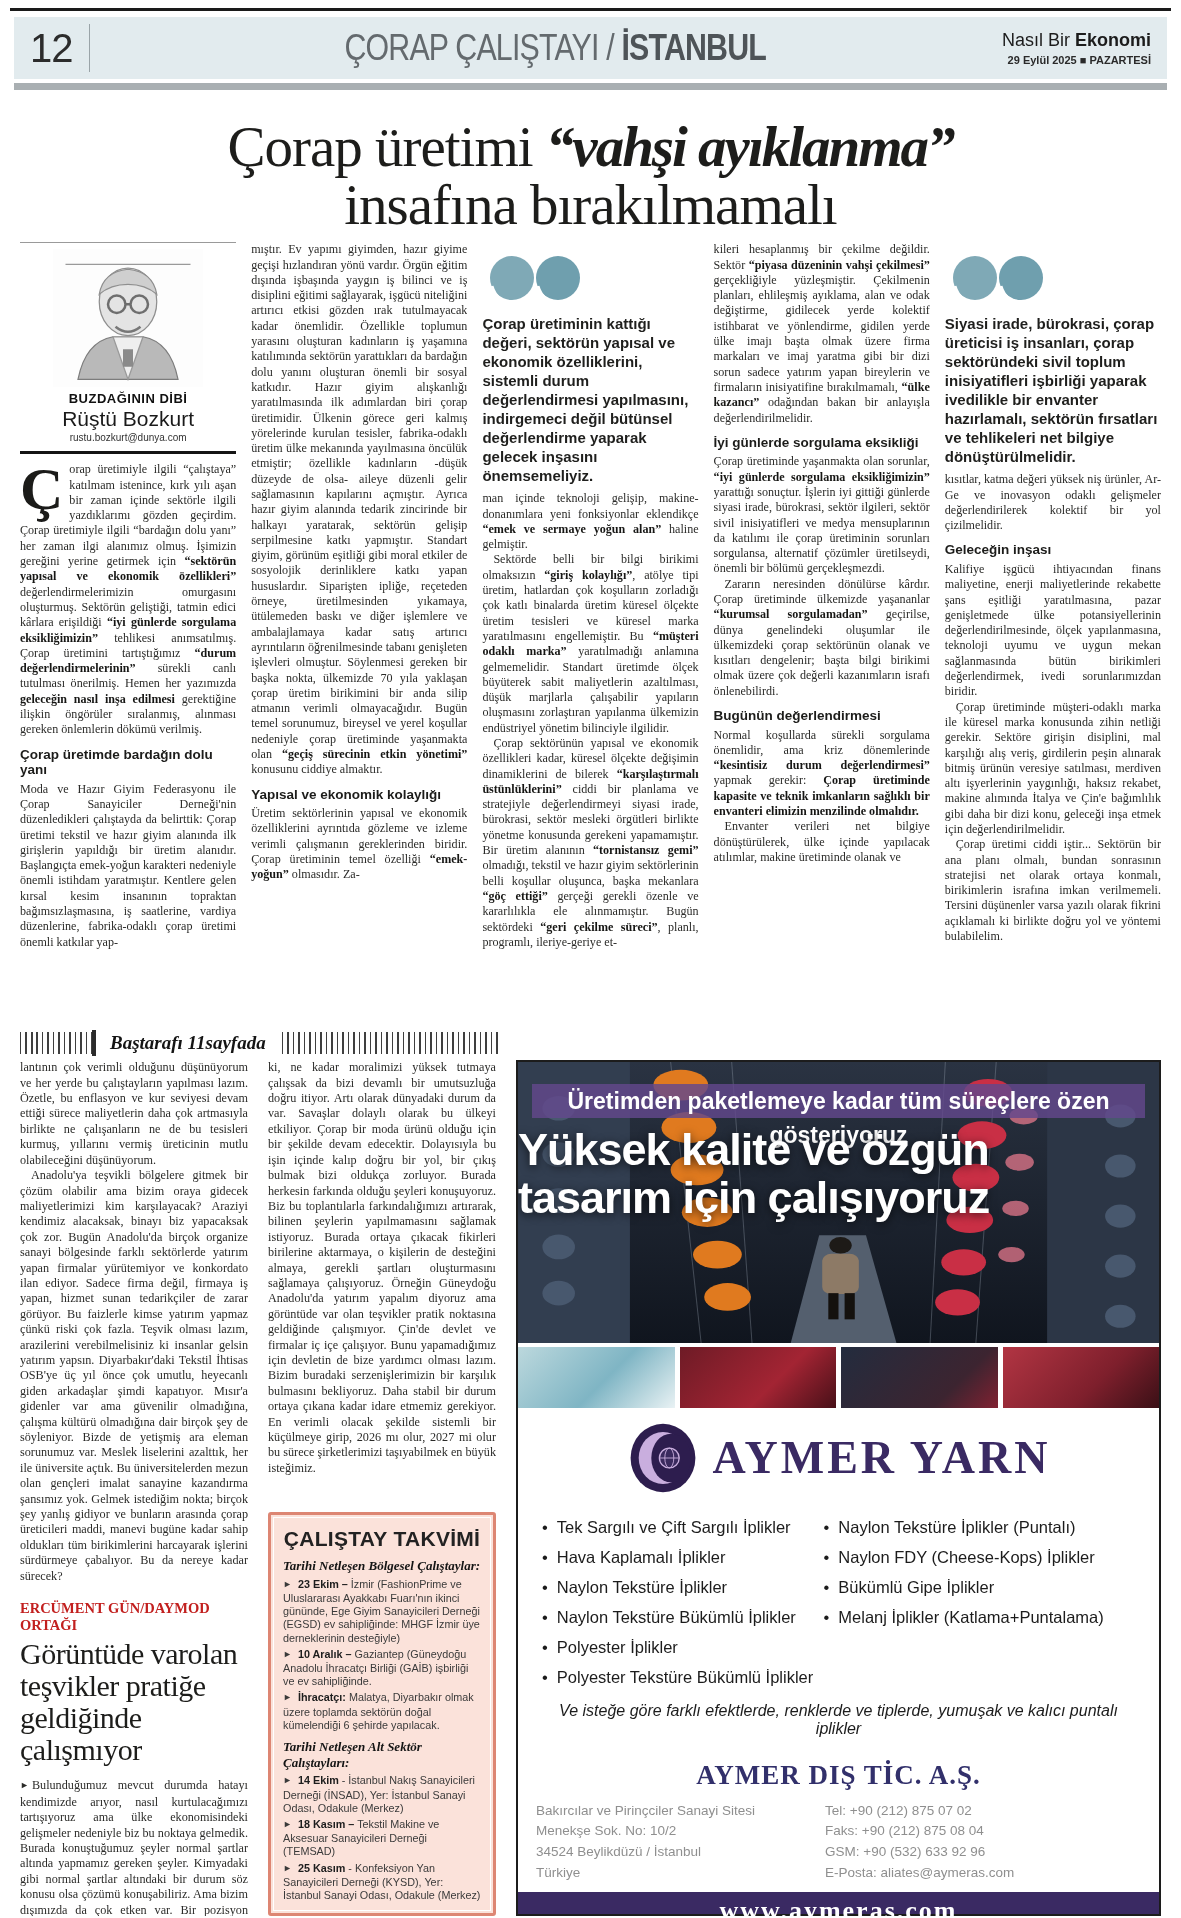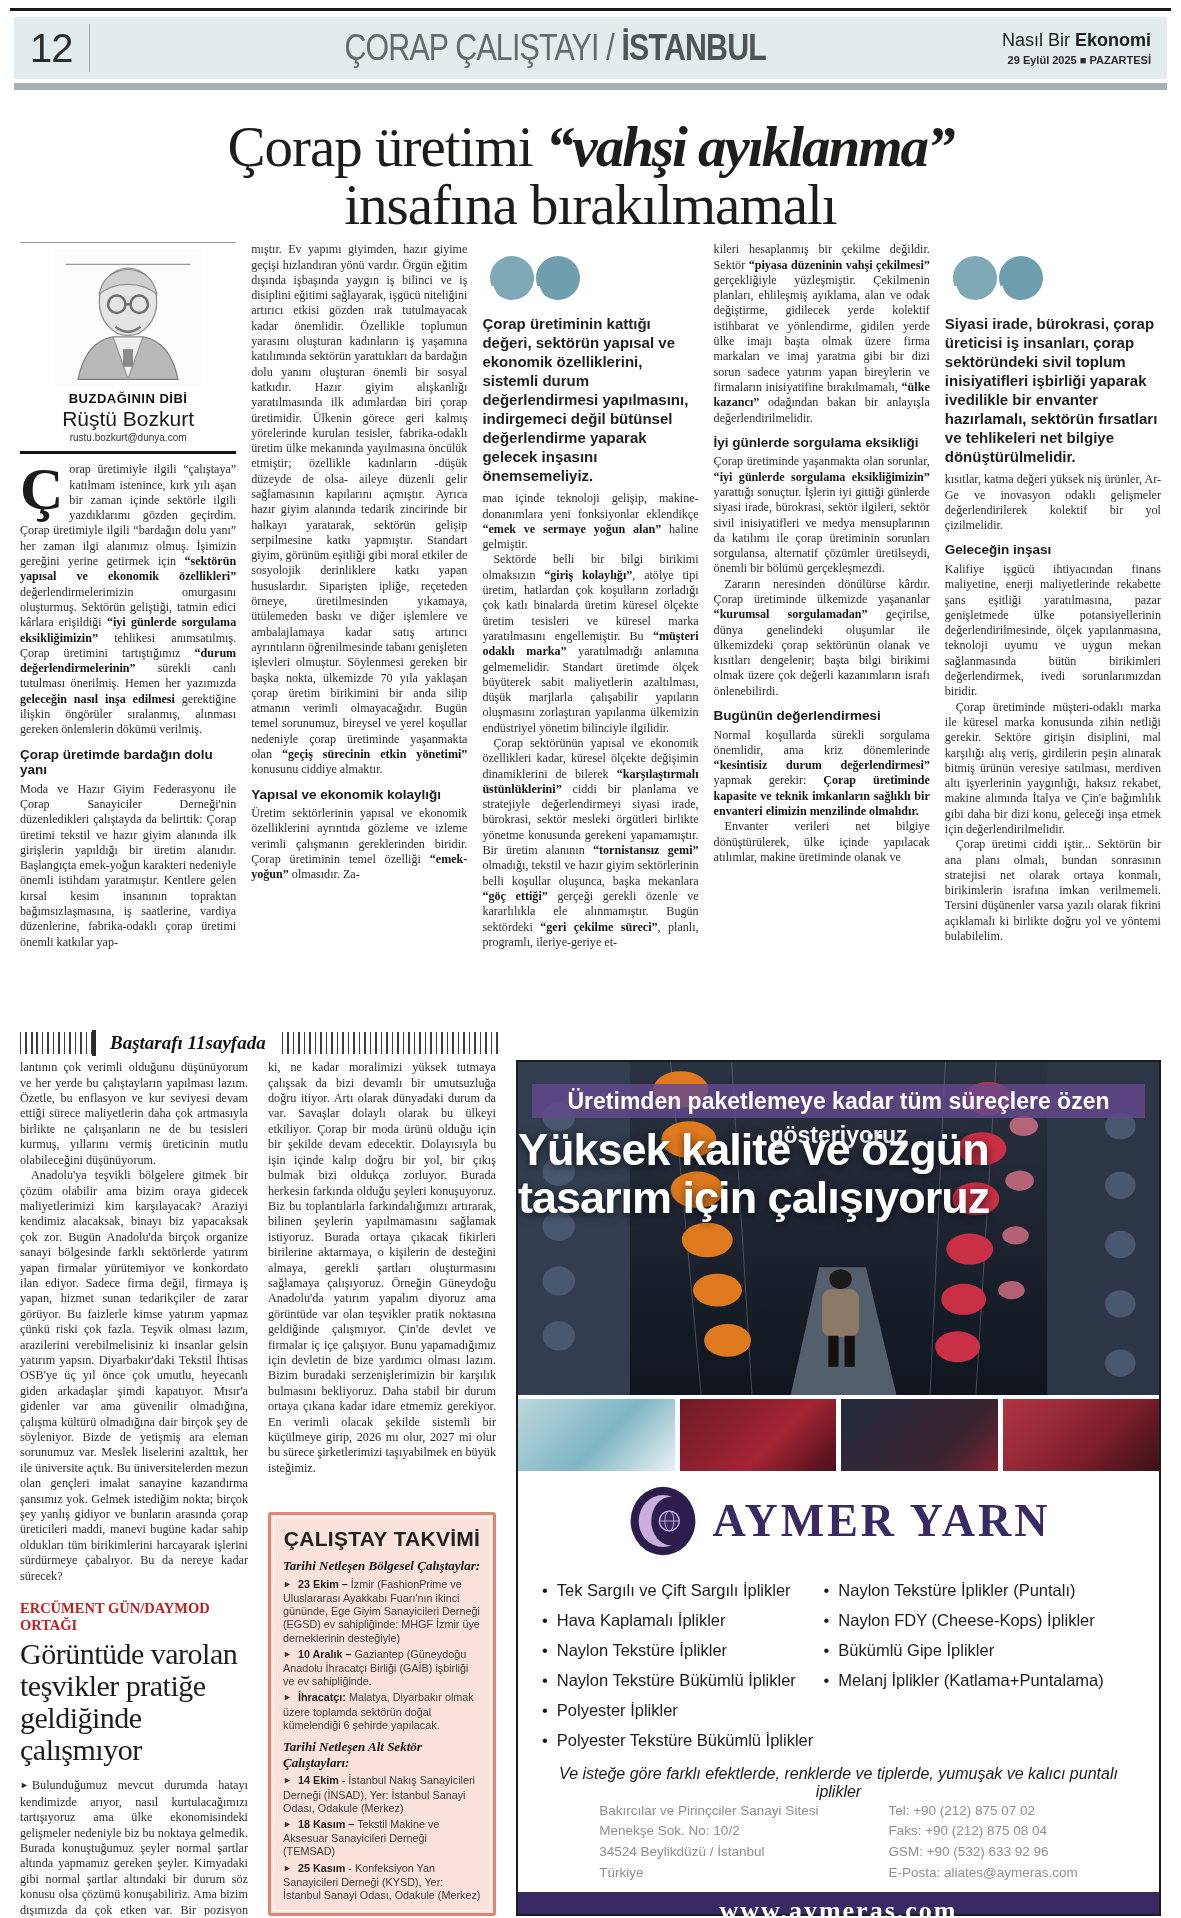--- a/index.html
+++ b/index.html
@@ -84,21 +84,21 @@
   .ad-body { flex:1; padding:10px 18px 0; display:flex; flex-direction:column; }
   .logo-row { display:flex; align-items:center; justify-content:center; gap:14px; margin:4px 0 10px; }
   .brandname { font:700 46px "Liberation Serif", serif; color:#3a2a63; letter-spacing:3px; }
   .prod-cols { display:flex; margin:8px 0 0 6px; }
   .prod-cols ul { list-style:none; flex:1; }
   .prod-cols ul:first-child { flex:0 0 47%; }
   .ad-li { font:400 16.5px/30px "Liberation Sans", sans-serif; color:#1c1c1c; white-space:nowrap; }
   .ad-li::before { content:"•"; margin-right:9px; }
   .ad-note { font:400 italic 16px "Liberation Sans", sans-serif; font-style:italic; text-align:center; color:#1c1c1c; margin:10px 0 0; }
   .company { font:700 27px "Liberation Serif", serif; color:#32306b; text-align:center; margin:22px 0 10px; letter-spacing:1px; }
-  .addr-row { display:flex; justify-content:center; gap:70px; margin-bottom:8px; }
+  .addr-row { display:flex; justify-content:flex-start; gap:70px; margin-bottom:8px; }
   .addr-line { font:400 13.5px/1.55 "Liberation Sans", sans-serif; color:#8f8f8f; }
   .ad-web { height:22px; background:#3a2a63; color:#fff; font:700 26px/38px "Liberation Serif", serif; text-align:center; letter-spacing:2px; }
 </style>
 </head>
 <body>
 
 <div class="page">
 
   <div class="topline"></div>
 
@@ -330,20 +330,21 @@
               <li class="ad-li">Polyester Tekstüre Bükümlü İplikler</li>
             </ul>
           <ul>
               <li class="ad-li">Naylon Tekstüre İplikler (Puntalı)</li>
               <li class="ad-li">Naylon FDY (Cheese-Kops) İplikler</li>
               <li class="ad-li">Bükümlü Gipe İplikler</li>
               <li class="ad-li">Melanj İplikler (Katlama+Puntalama)</li>
             </ul>
         </div>
         <p class="ad-note">Ve isteğe göre farklı efektlerde, renklerde ve tiplerde, yumuşak ve kalıcı puntalı iplikler</p>
+        <h3 class="company">AYMER DIŞ TİC. A.Ş.</h3>
         <div class="addr-row">
           <div>
               <p class="addr-line">Bakırcılar ve Pirinçciler Sanayi Sitesi</p>
               <p class="addr-line">Menekşe Sok. No: 10/2</p>
               <p class="addr-line">34524 Beylikdüzü / İstanbul</p>
               <p class="addr-line">Türkiye</p>
             </div>
           <div>
               <p class="addr-line">Tel:   +90 (212) 875 07 02</p>
               <p class="addr-line">Faks: +90 (212) 875 08 04</p>

